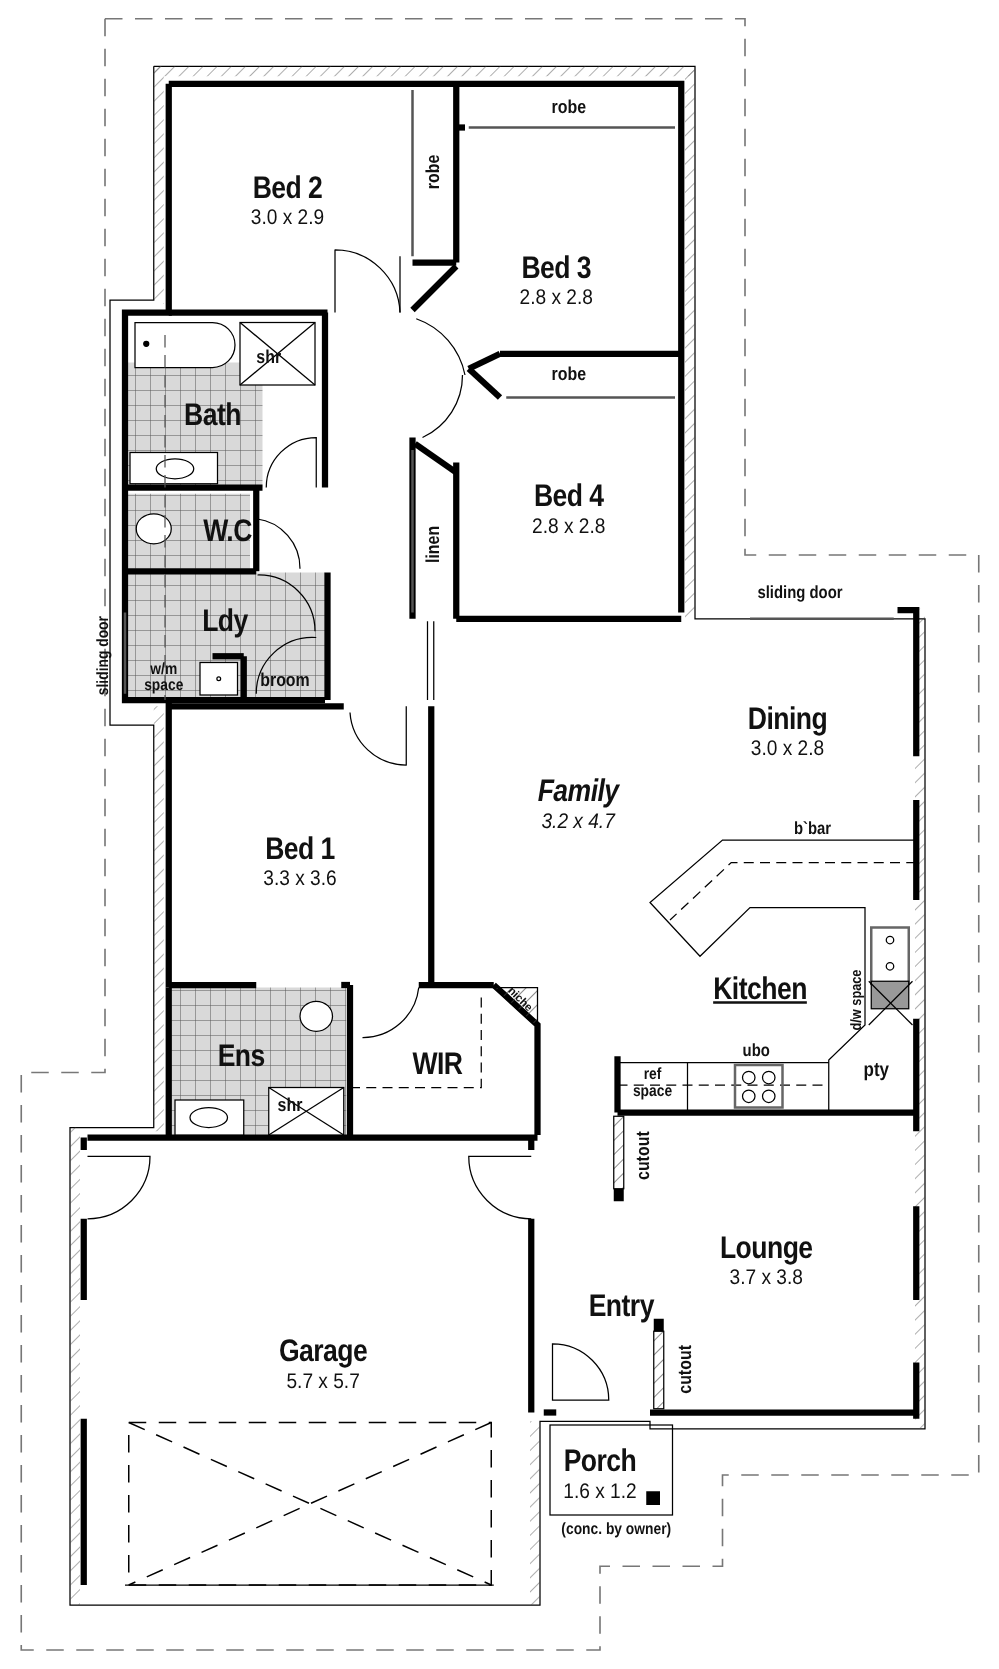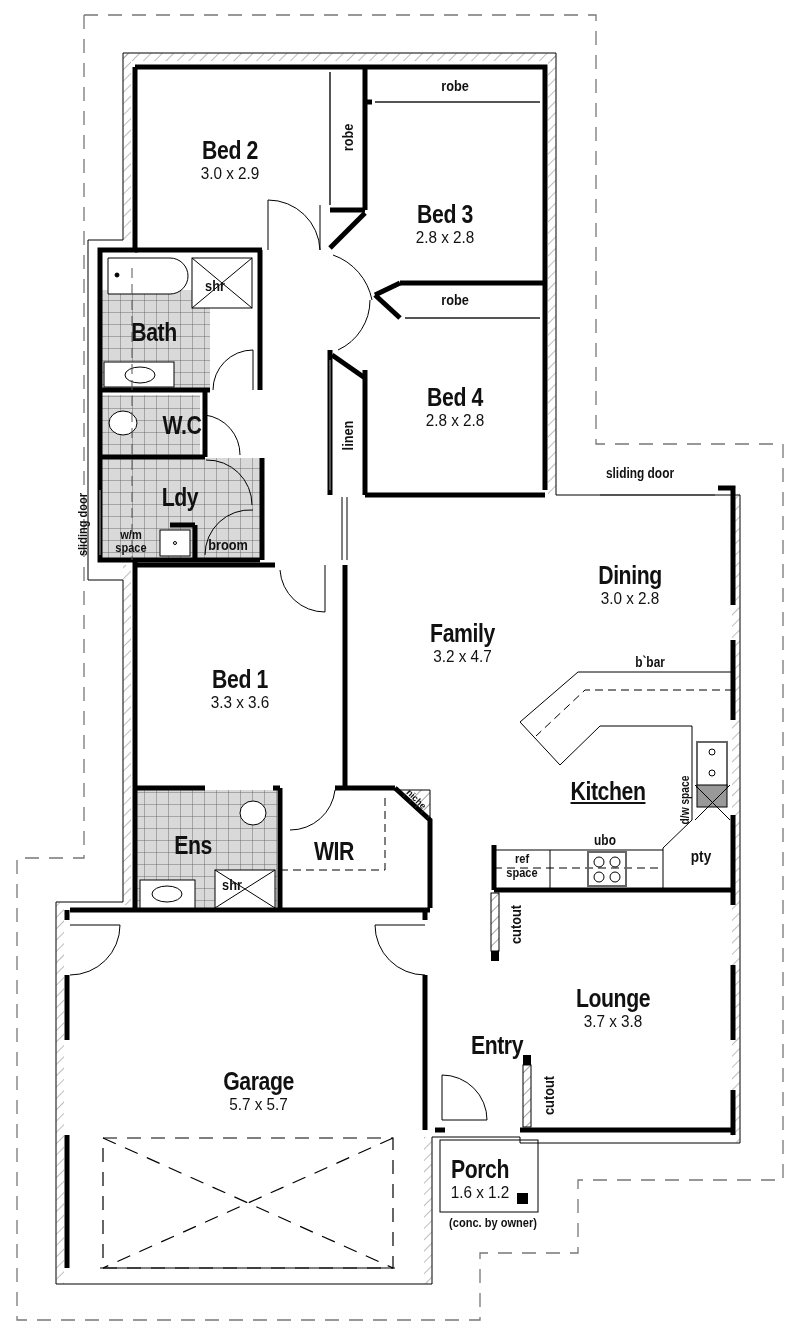--- a/index.html
+++ b/index.html
@@ -202,48 +202,48 @@
   <div class="room-dim">3.0 x 2.9</div>
 </div>
 <div class="room lbl" style="left:385px;top:170px;width:120px;margin-top:32px;">
   <div class="room-name">Bed 3</div>
   <div class="room-dim">2.8 x 2.8</div>
 </div>
 <div class="room lbl" style="left:395px;top:385px;width:120px;">
   <div class="room-name">Bed 4</div>
   <div class="room-dim">2.8 x 2.8</div>
 </div>
-<div class="room lbl" style="left:114px;top:320px;width:80px;">
+<div class="room lbl" style="left:130px;top:320px;width:80px;">
   <div class="room-name">Bath</div>
 </div>
 <div class="room lbl" style="left:142px;top:413px;width:80px;">
   <div class="room-name">W.C</div>
 </div>
 <div class="room lbl" style="left:140px;top:485px;width:80px;">
   <div class="room-name">Ldy</div>
 </div>
 <div class="room lbl" style="left:180px;top:653px;width:120px;margin-top:14px;">
   <div class="room-name">Bed 1</div>
   <div class="room-dim">3.3 x 3.6</div>
 </div>
-<div class="room lbl" style="left:400px;top:621px;width:125px;">
+<div class="room lbl" style="left:400px;top:621px;width:125px;font-style:italic;">
   <div class="room-name">Family</div>
   <div class="room-dim">3.2 x 4.7</div>
 </div>
 <div class="room lbl" style="left:570px;top:563px;width:120px;">
   <div class="room-name">Dining</div>
   <div class="room-dim">3.0 x 2.8</div>
 </div>
 <div class="room lbl" style="left:548px;top:779px;width:120px;text-decoration:underline;">
   <div class="room-name">Kitchen</div>
 </div>
 <div class="room lbl" style="left:158px;top:833px;width:70px;">
   <div class="room-name">Ens</div>
 </div>
-<div class="room lbl" style="left:294px;top:839px;width:80px;">
+<div class="room lbl" style="left:310px;top:839px;width:80px;">
   <div class="room-name">WIR</div>
 </div>
 <div class="room lbl" style="left:553px;top:986px;width:120px;">
   <div class="room-name">Lounge</div>
   <div class="room-dim">3.7 x 3.8</div>
 </div>
 <div class="room lbl" style="left:457px;top:1033px;width:80px;">
   <div class="room-name">Entry</div>
 </div>
 <div class="room lbl" style="left:196px;top:1069px;width:125px;">

